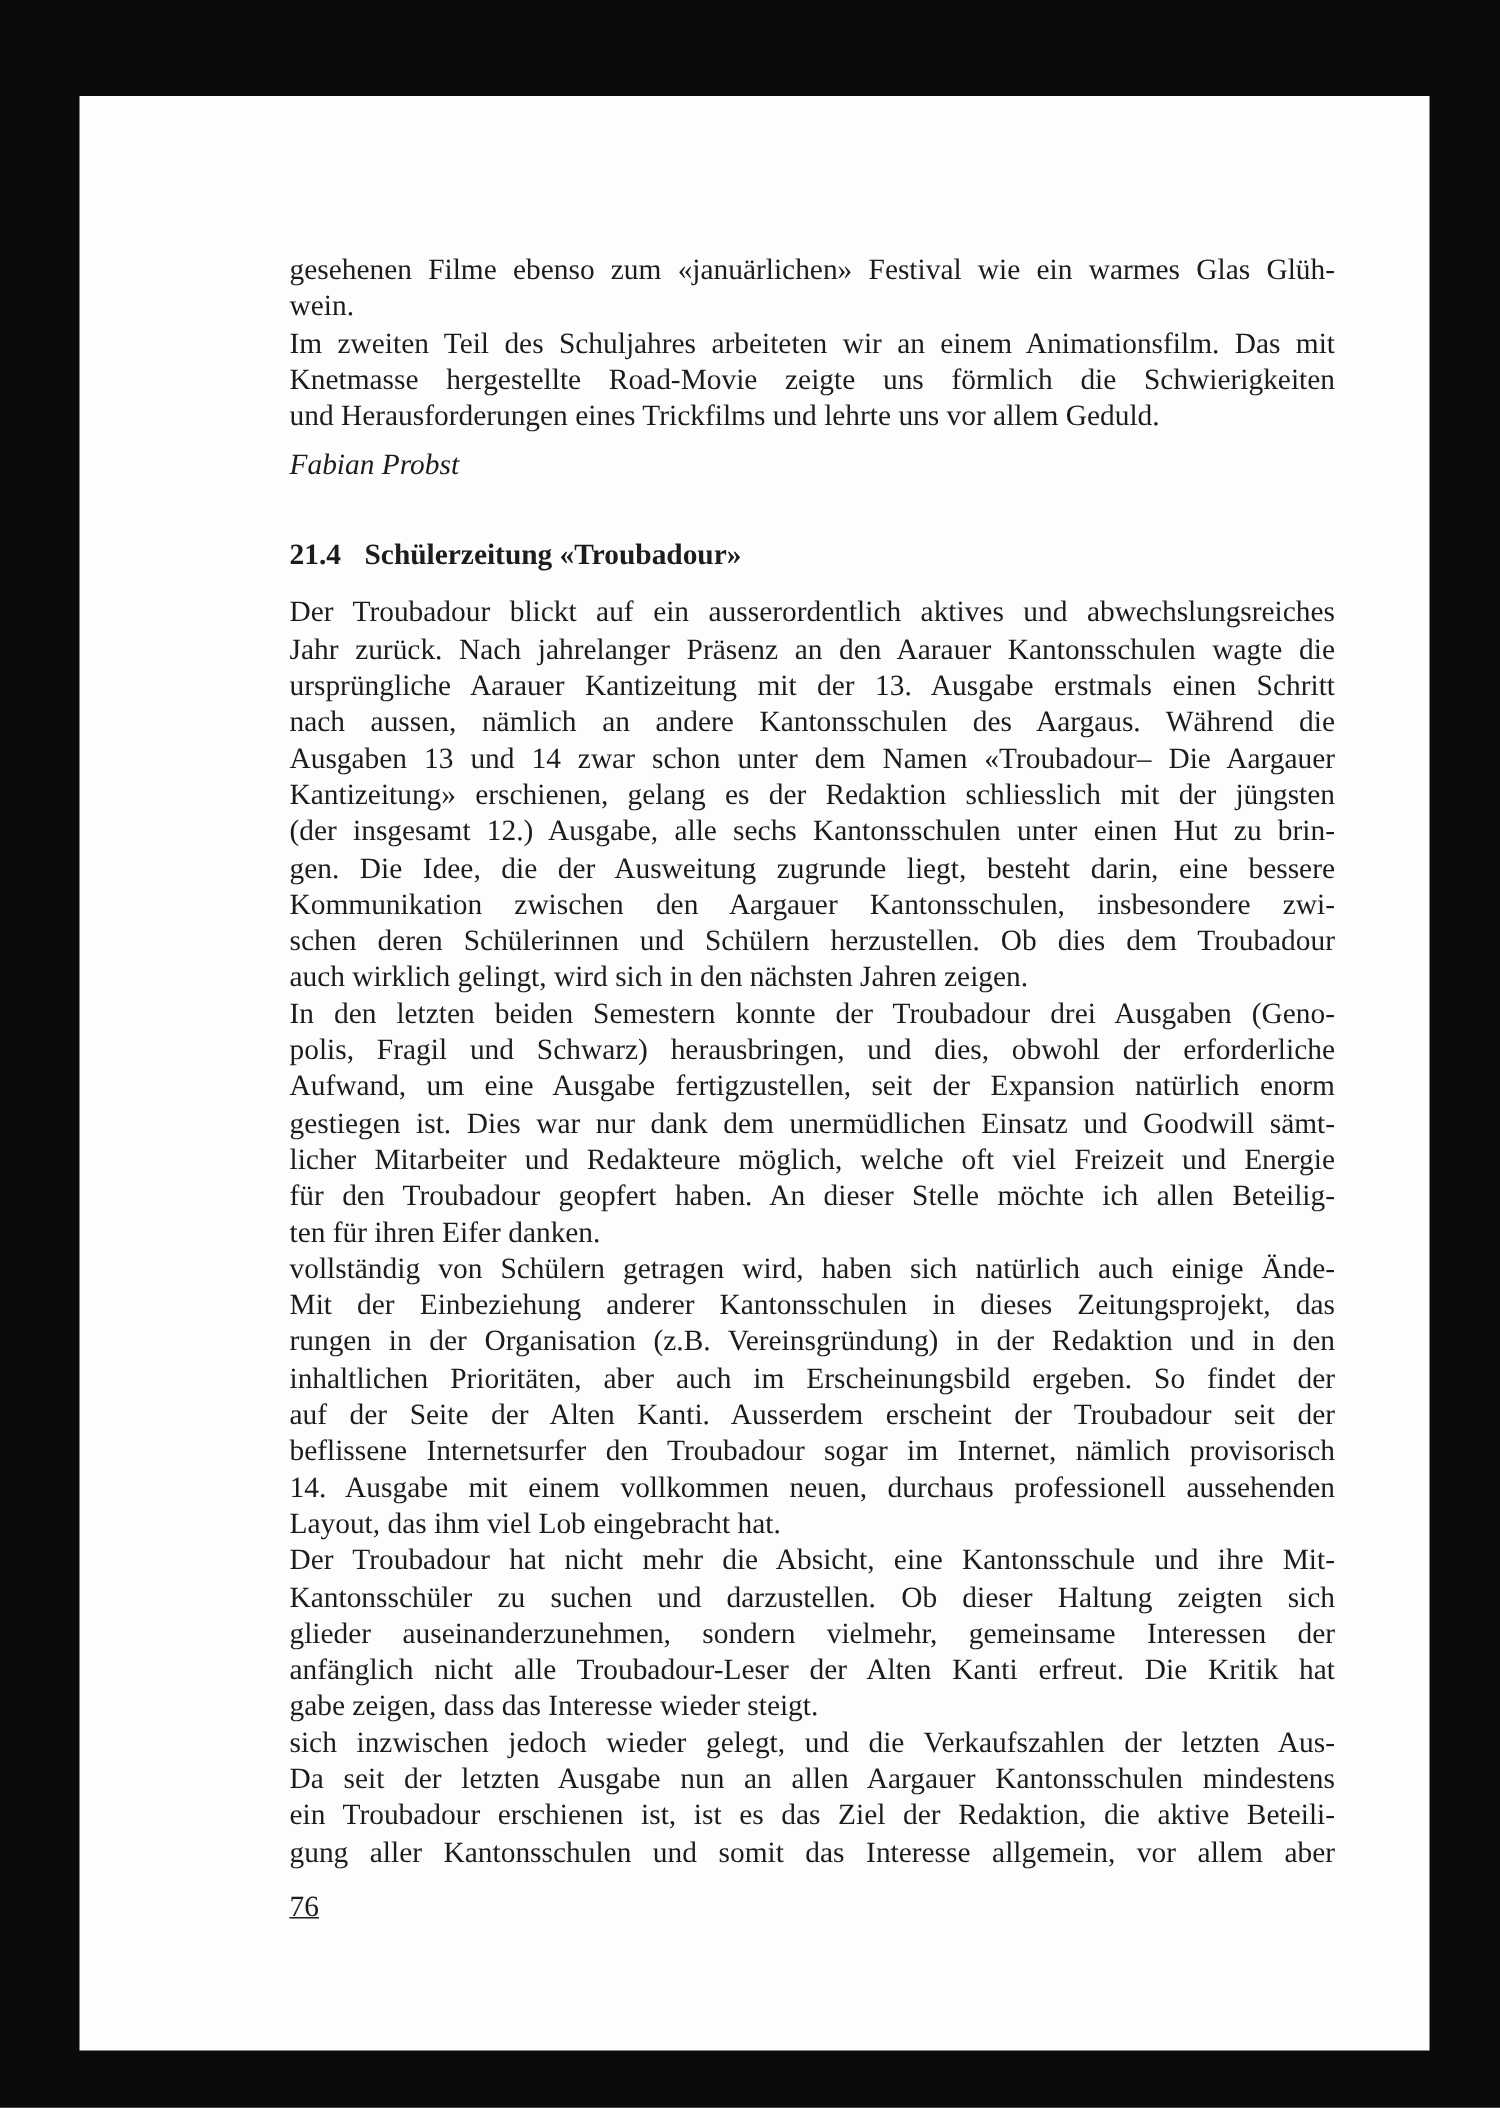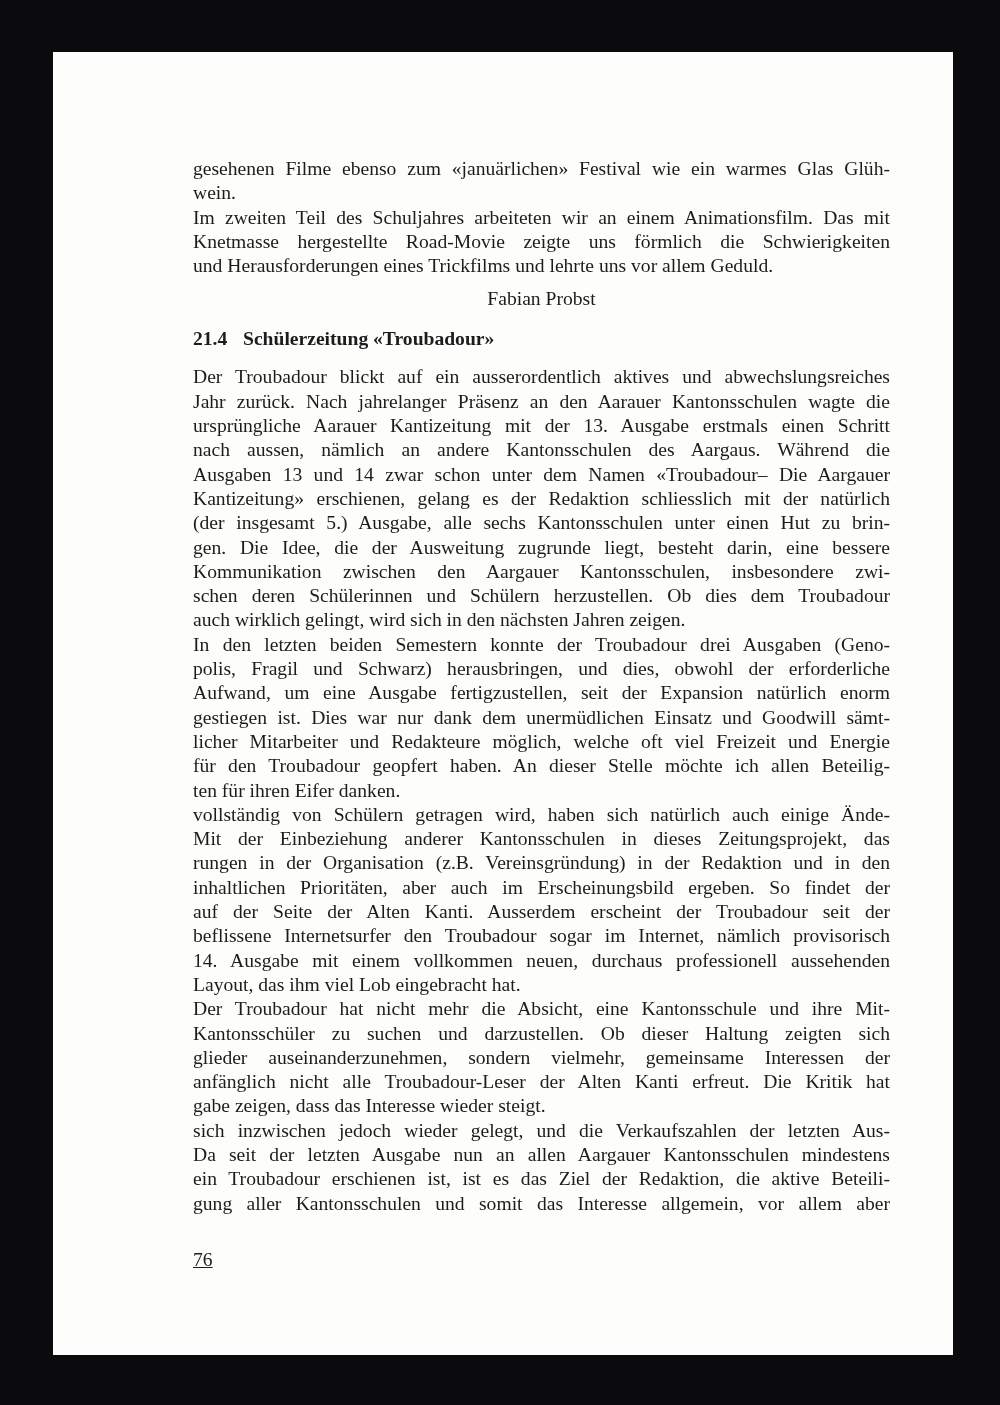--- a/index.html
+++ b/index.html
@@ -9,21 +9,21 @@
   }
   body {
     width: 1000px;
     height: 1405px;
     position: relative;
     overflow: hidden;
   }
   .page {
     position: absolute;
     left: 53px;
-    top: 52px;
+    top: 64px;
     width: 900px;
     height: 1303px;
     background: #fdfdfb;
   }
   .content {
     position: absolute;
     left: 140px;
     top: 105px;
     width: 697px;
     font-family: "Liberation Serif", "DejaVu Serif", serif;
@@ -36,28 +36,29 @@
     white-space: nowrap;
     text-align: justify;
     text-align-last: justify;
     height: 24.3px;
   }
   .line.last {
     text-align-last: left;
   }
   .signature {
     display: block;
-    text-align: center;
+    text-align: left;
+    font-style: italic;
     margin-top: 9px;
     height: 24px;
   }
   .heading {
     display: block;
     font-weight: bold;
-    margin-top: 16px;
+    margin-top: 36px;
     margin-bottom: 14px;
     height: 24px;
     font-size: 19.6px;
   }
   .heading .num {
     display: inline-block;
     width: 50px;
   }
   .page-number {
     position: absolute;
@@ -88,22 +89,22 @@
     <div class="heading">
       <span class="num">21.4</span><span>Schülerzeitung «Troubadour»</span>
     </div>
 
     <div>
       <span class="line">Der Troubadour blickt auf ein ausserordentlich aktives und abwechslungsreiches</span>
       <span class="line">Jahr zurück. Nach jahrelanger Präsenz an den Aarauer Kantonsschulen wagte die</span>
       <span class="line">ursprüngliche Aarauer Kantizeitung mit der 13. Ausgabe erstmals einen Schritt</span>
       <span class="line">nach aussen, nämlich an andere Kantonsschulen des Aargaus. Während die</span>
       <span class="line">Ausgaben 13 und 14 zwar schon unter dem Namen «Troubadour– Die Aargauer</span>
-      <span class="line">Kantizeitung» erschienen, gelang es der Redaktion schliesslich mit der natürlich</span>
-      <span class="line">(der insgesamt 5.) Ausgabe, alle sechs Kantonsschulen unter einen Hut zu brin-</span>
+      <span class="line">Kantizeitung» erschienen, gelang es der Redaktion schliesslich mit der jüngsten</span>
+      <span class="line">(der insgesamt 12.) Ausgabe, alle sechs Kantonsschulen unter einen Hut zu brin-</span>
       <span class="line">gen. Die Idee, die der Ausweitung zugrunde liegt, besteht darin, eine bessere</span>
       <span class="line">Kommunikation zwischen den Aargauer Kantonsschulen, insbesondere zwi-</span>
       <span class="line">schen deren Schülerinnen und Schülern herzustellen. Ob dies dem Troubadour</span>
       <span class="line last">auch wirklich gelingt, wird sich in den nächsten Jahren zeigen.</span>
     </div>
 
     <div>
       <span class="line">In den letzten beiden Semestern konnte der Troubadour drei Ausgaben (Geno-</span>
       <span class="line">polis, Fragil und Schwarz) herausbringen, und dies, obwohl der erforderliche</span>
       <span class="line">Aufwand, um eine Ausgabe fertigzustellen, seit der Expansion natürlich enorm</span>

